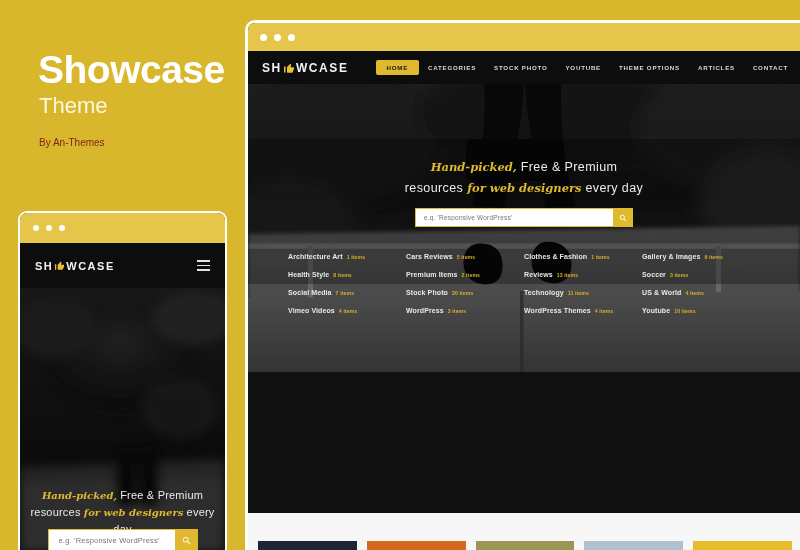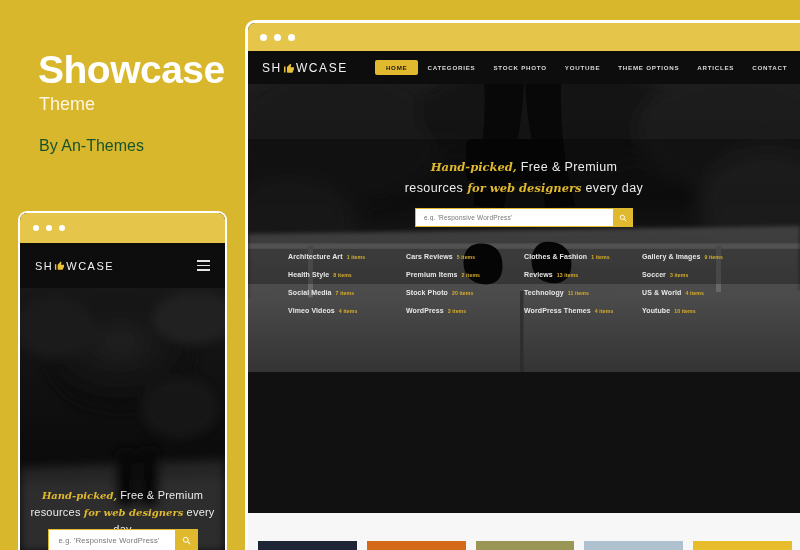--- a/index.html
+++ b/index.html
@@ -12,25 +12,25 @@
   .stage{position:relative;width:800px;height:478px;}
 
   
   .promo{position:absolute;left:0;top:0;width:245px;height:550px;background:#D9B72C;}
   .promo-title{
     position:absolute;left:38px;top:50px;
     font-size:39px;font-weight:bold;color:#ffffff;letter-spacing:-0.5px;line-height:1;
   }
   .promo-sub{
     position:absolute;left:39px;top:95px;
-    font-size:18px;font-weight:300;color:#FDF6E0;line-height:1;
+    font-size:22px;font-weight:300;color:#FDF6E0;line-height:1;
   }
   .promo-by{
     position:absolute;left:39px;top:138px;
-    font-size:16px;font-weight:400;color:#14532d;line-height:1;
+    font-size:10px;font-weight:400;color:#7f1d1d;line-height:1;
   }
 
   
   .mobilewin{
     position:absolute;left:18px;top:211px;width:209px;height:339px;
     border:2px solid #ffffff;border-bottom:none;
     border-radius:9px 9px 0 0;
     box-sizing:border-box;overflow:hidden;background:#111;
   }
   .mw-chrome{
@@ -53,21 +53,21 @@
     height:28px;background:#E5C64B;display:flex;align-items:center;padding-left:12px;gap:7px;
   }
   .dot{width:7px;height:7px;border-radius:50%;background:#ffffff;display:block;}
   .dot.sm{width:6px;height:6px;}
 
   .dw-nav{
     height:33px;background:#0d0d0d;display:flex;align-items:center;
     padding:0 12px 0 14px;box-sizing:border-box;position:relative;z-index:5;
   }
   .logo{
-    font-size:12px;letter-spacing:1.6px;color:#f2f2f2;font-weight:400;
+    font-size:12px;letter-spacing:1.6px;color:#f2f2f2;font-weight:700;
     display:flex;align-items:center;white-space:nowrap;
   }
   .logo .thumb{color:#E8C13A;font-size:11px;margin:0 1px;line-height:1;}
   .logo-sm{font-size:11px;letter-spacing:1.5px;}
 
   .navlinks{display:flex;align-items:center;gap:0;margin-left:27px;}
   .navlink{
     font-size:6.2px;letter-spacing:0.75px;color:#d8d8d8;font-weight:bold;
     padding:4px 9px;white-space:nowrap;text-transform:uppercase;
   }

